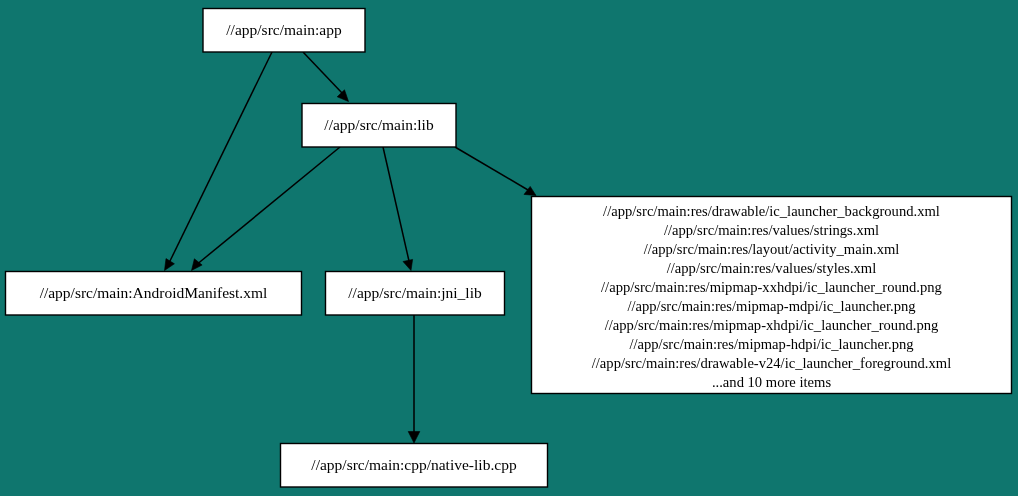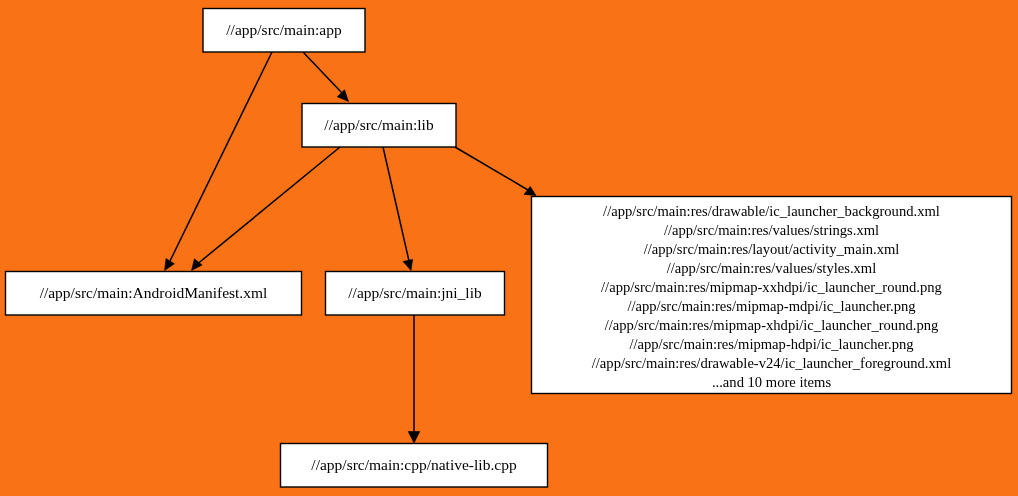--- a/index.html
+++ b/index.html
@@ -11,21 +11,21 @@
   body {
     width: 1018px;
     height: 496px;
     overflow: hidden;
     font-family: "Liberation Serif", "DejaVu Serif", serif;
   }
   #graph-root {
     position: relative;
     width: 1018px;
     height: 496px;
-    background: #f97316;
+    background: #0f766e;
   }
   svg#graph-canvas {
     position: absolute;
     top: 0;
     left: 0;
     width: 1018px;
     height: 496px;
     display: block;
   }
   .node-box {

